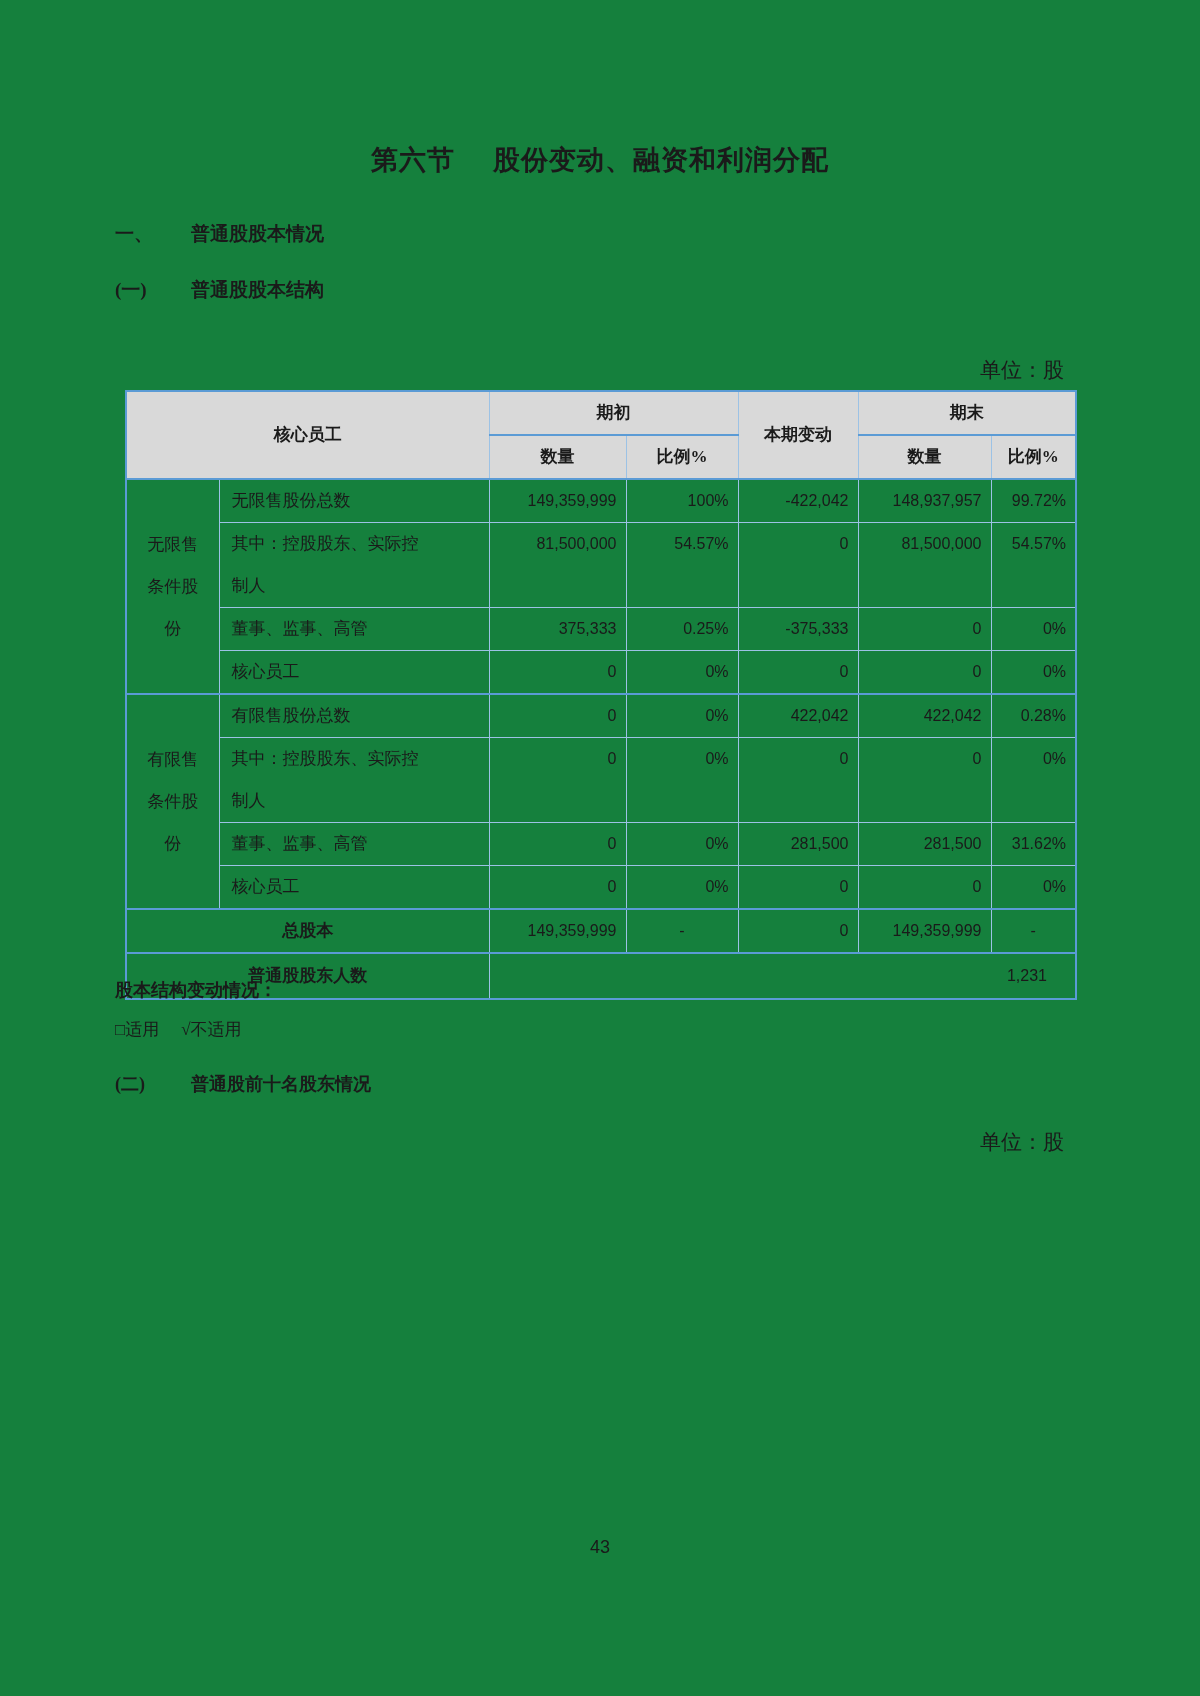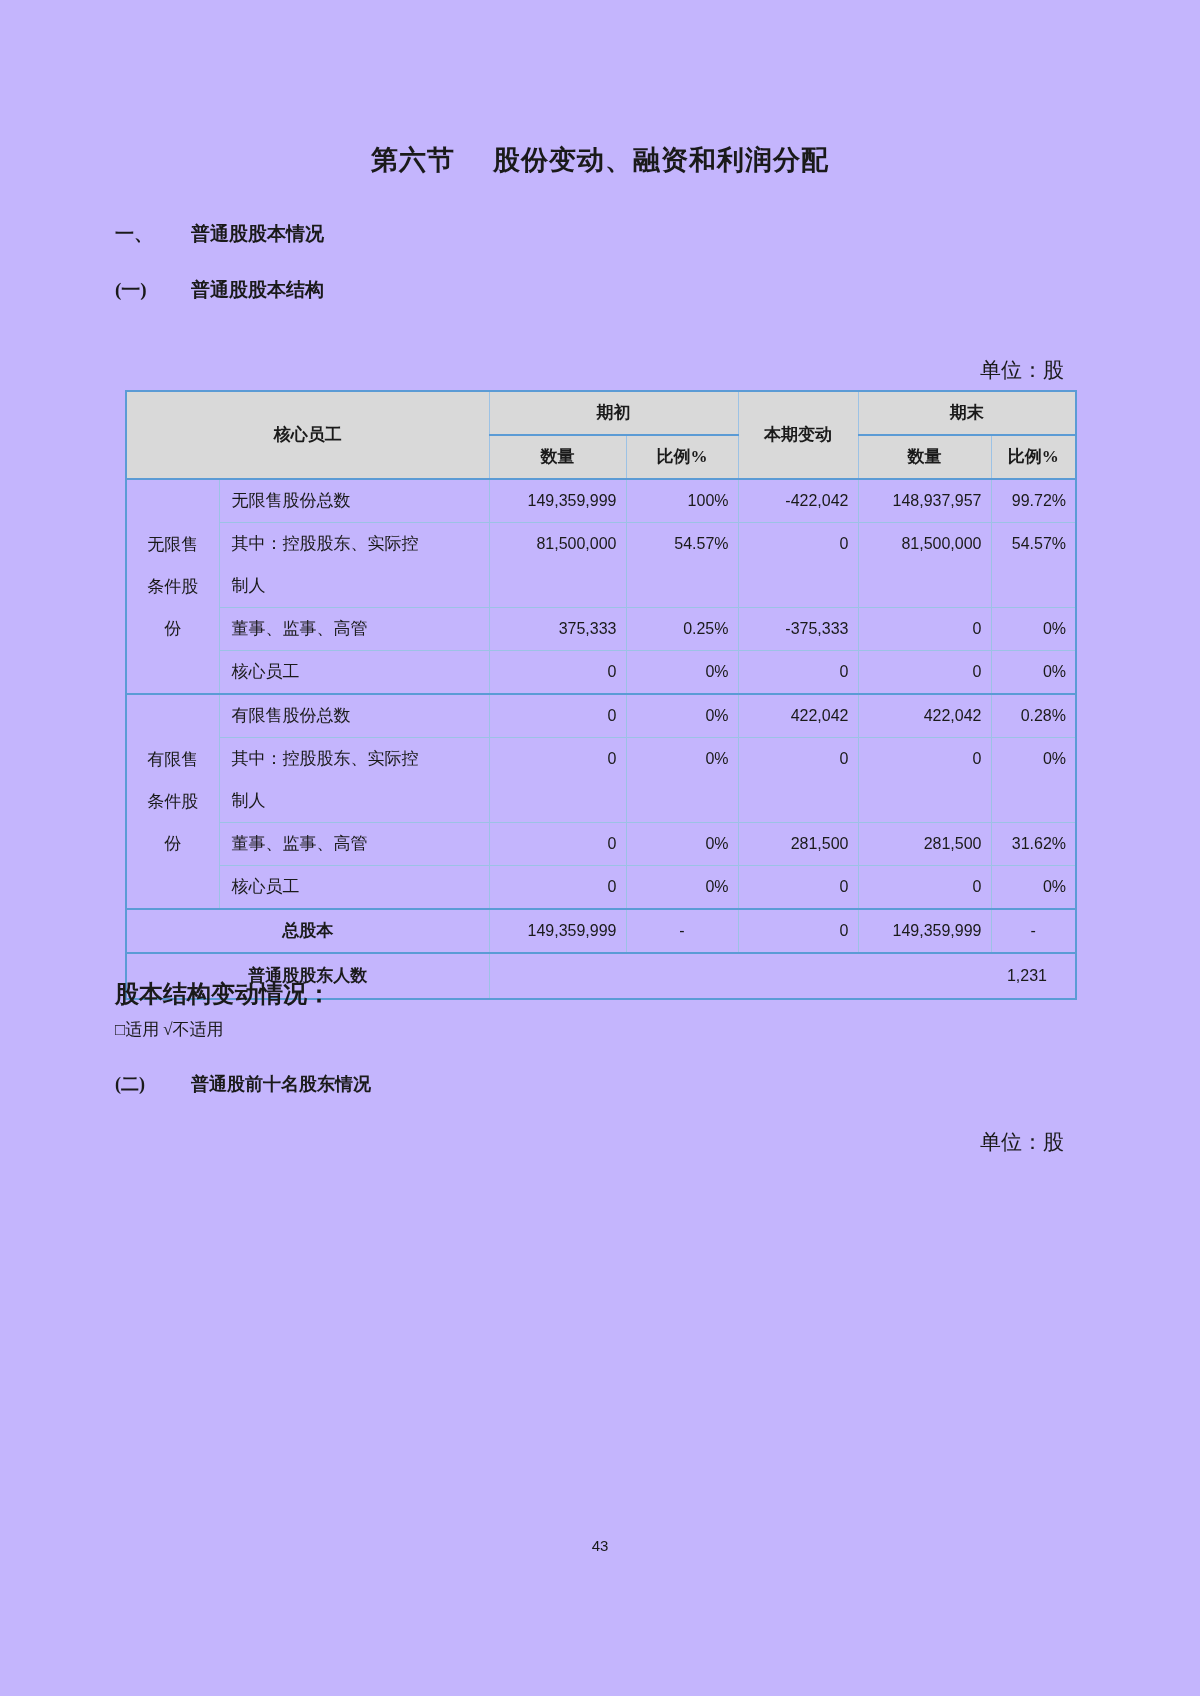--- a/index.html
+++ b/index.html
@@ -7,21 +7,21 @@
     --border-light: #9cc2e5;
     --header-bg: #d9d9d9;
     --text: #1a1a1a;
   }
   * { box-sizing: border-box; margin: 0; padding: 0; }
   html, body { background: #ffffff; }
   .page {
     position: relative;
     width: 1200px;
     height: 1696px;
-    background: #c4b5fd;
+    background: #15803d;
     color: var(--text);
     font-family: "Liberation Serif", serif;
     overflow: hidden;
   }
 
   .doc-title {
     position: absolute;
     top: 142px; left: 0; right: 0;
     text-align: center;
     font-family: "Liberation Sans", sans-serif;
@@ -96,35 +96,35 @@
   tr.holders-row { height: 46px; }
   tr.holders-row > td { border-top: 2px solid var(--border-accent); }
   td.label-merged { text-align: center; font-weight: bold; margin-left: 44px; }
   td.holders-value { text-align: right; padding-right: 28px;
                      font-family: "Liberation Sans", sans-serif; font-size: 16px; }
 
   .note-title {
     position: absolute;
     top: 978px; left: 115px;
     font-weight: bold;
-    font-size: 24px;
+    font-size: 18px;
   }
   .apply-line {
     position: absolute;
     top: 1018px; left: 115px;
     font-size: 17px;
   }
-  .apply-line .opt2 { margin-left: 4px; }
+  .apply-line .opt2 { margin-left: 22px; }
 
   .page-number {
     position: absolute;
     top: 1537px; left: 0; right: 0;
     text-align: center;
     font-family: "Liberation Sans", sans-serif;
-    font-size: 15px;
+    font-size: 18px;
   }
 </style>
 </head>
 <body>
 
 <div class="page">
 
   <h1 class="doc-title"><span>第六节</span><span class="title-gap">股份变动、融资和利润分配</span></h1>
 
   <div class="heading h-s1"><span class="h-num">一、</span><span>普通股股本情况</span></div>

